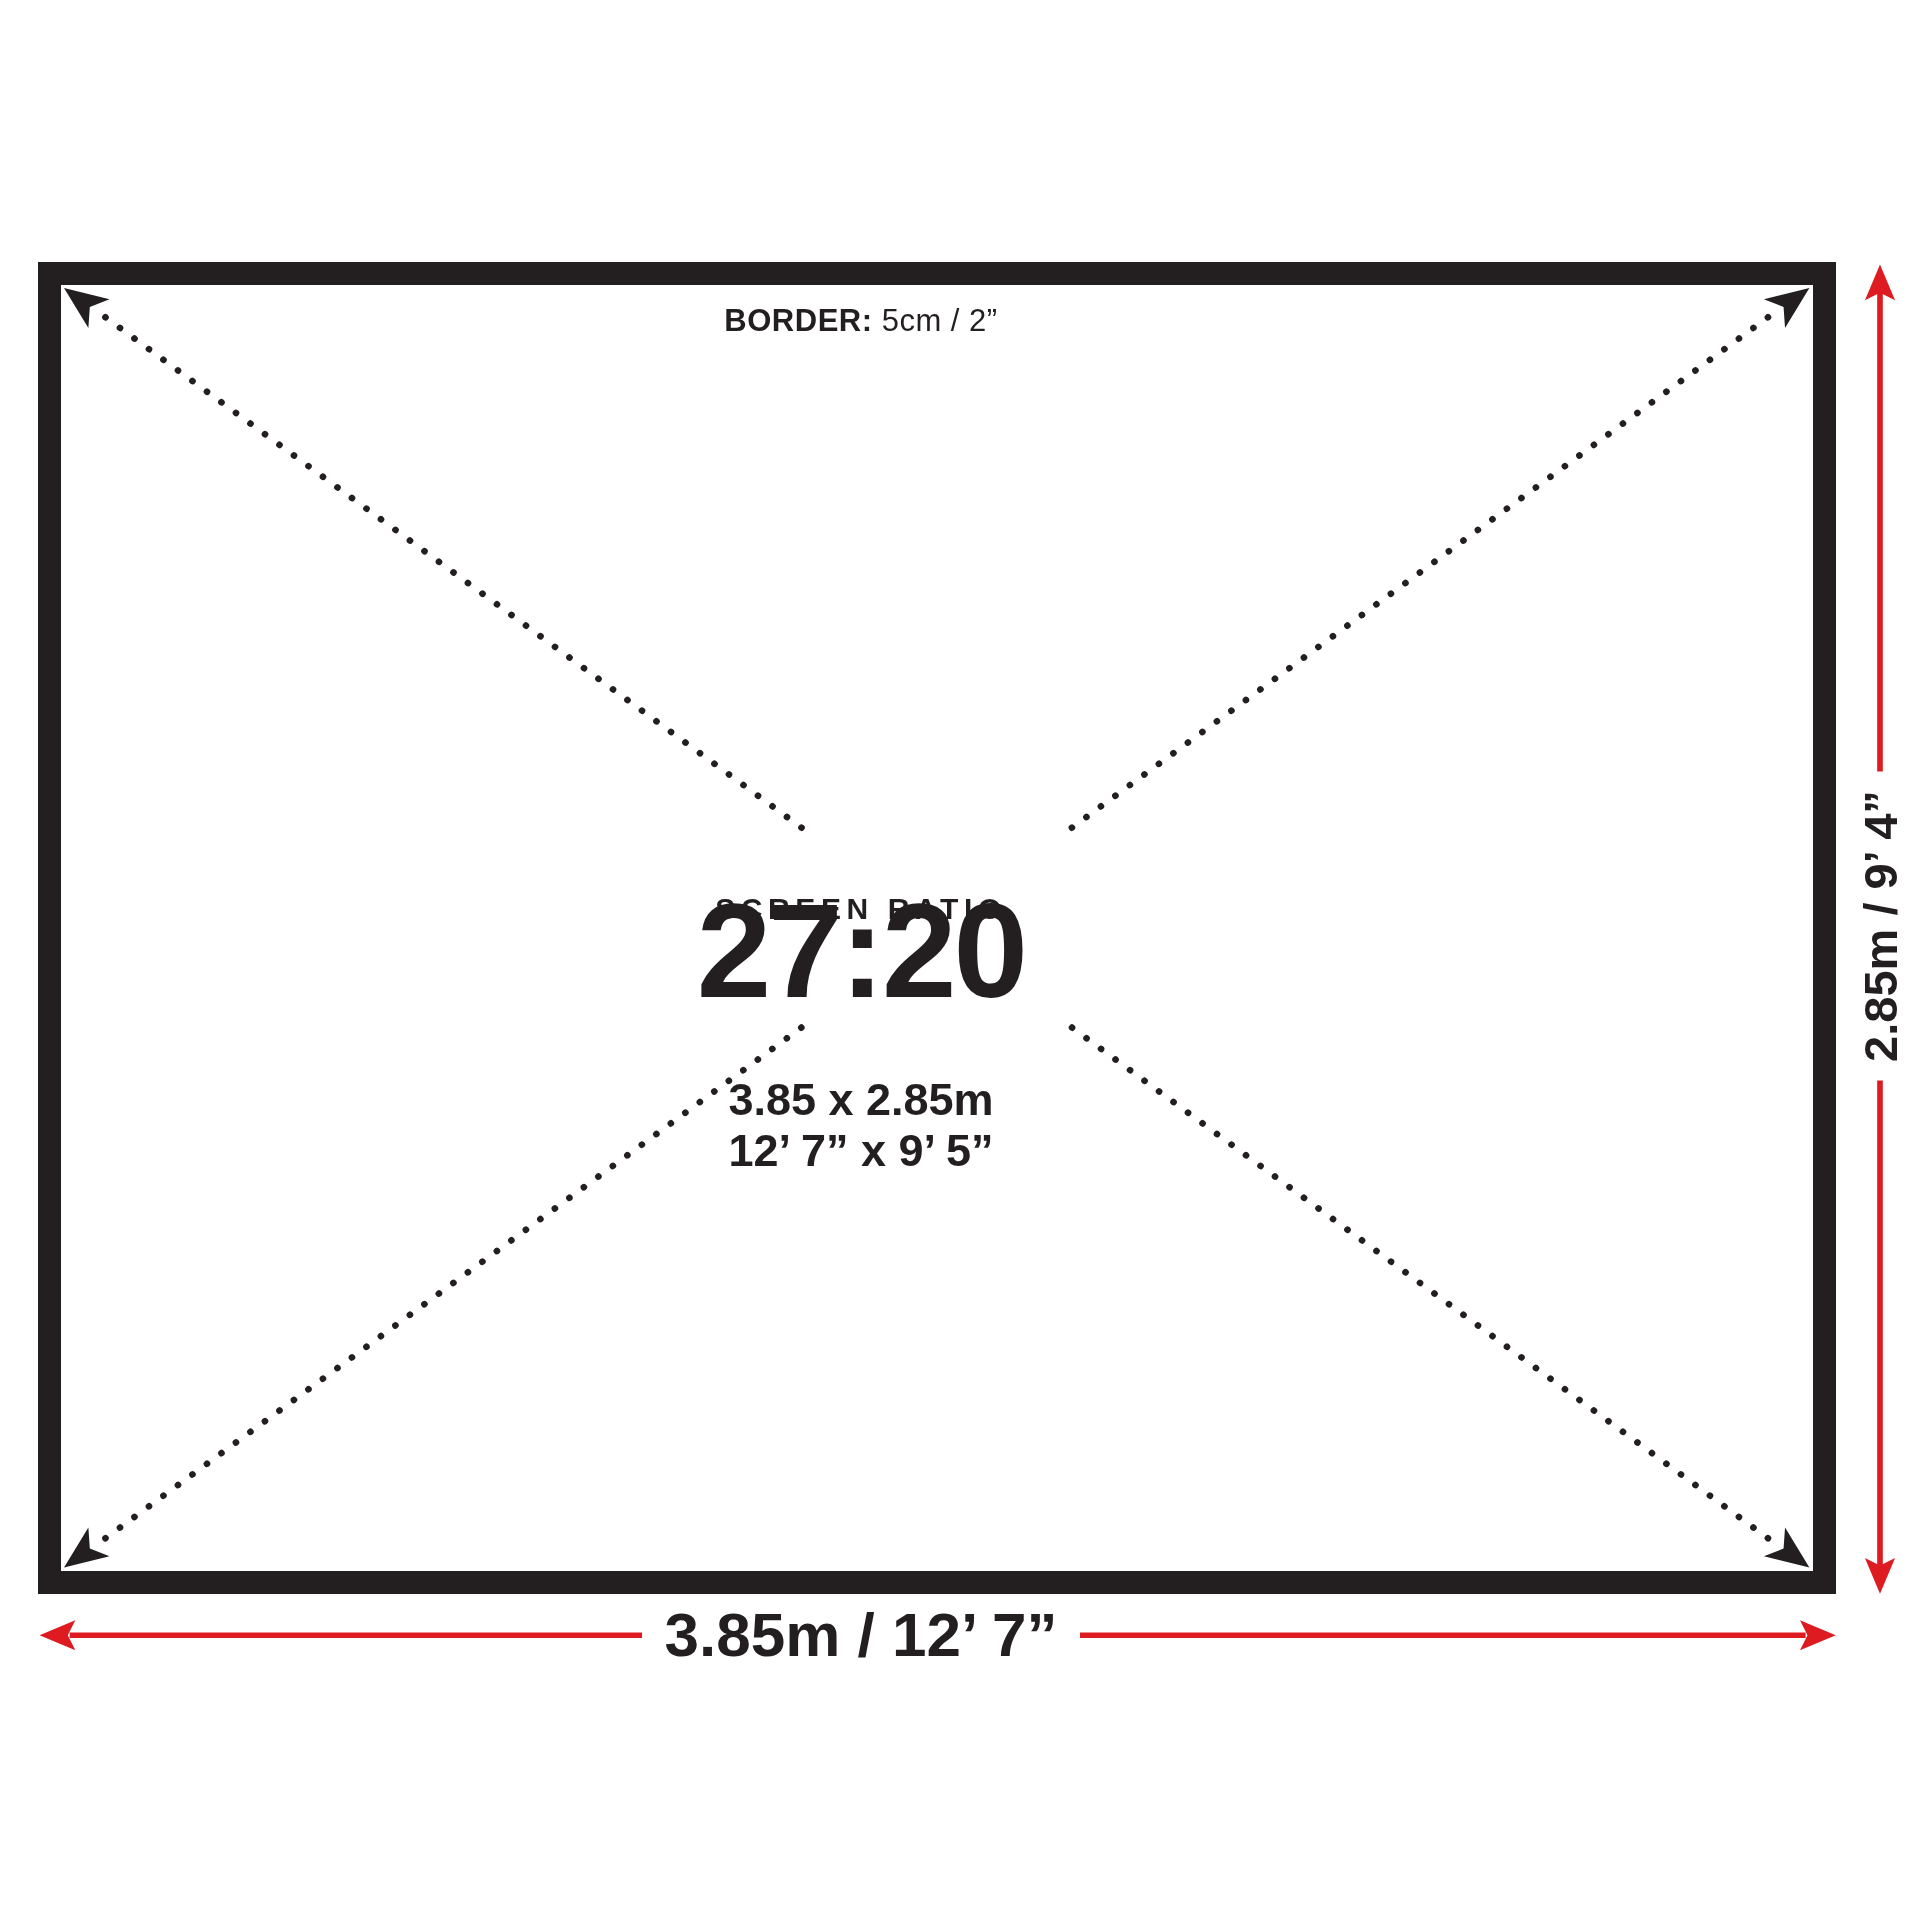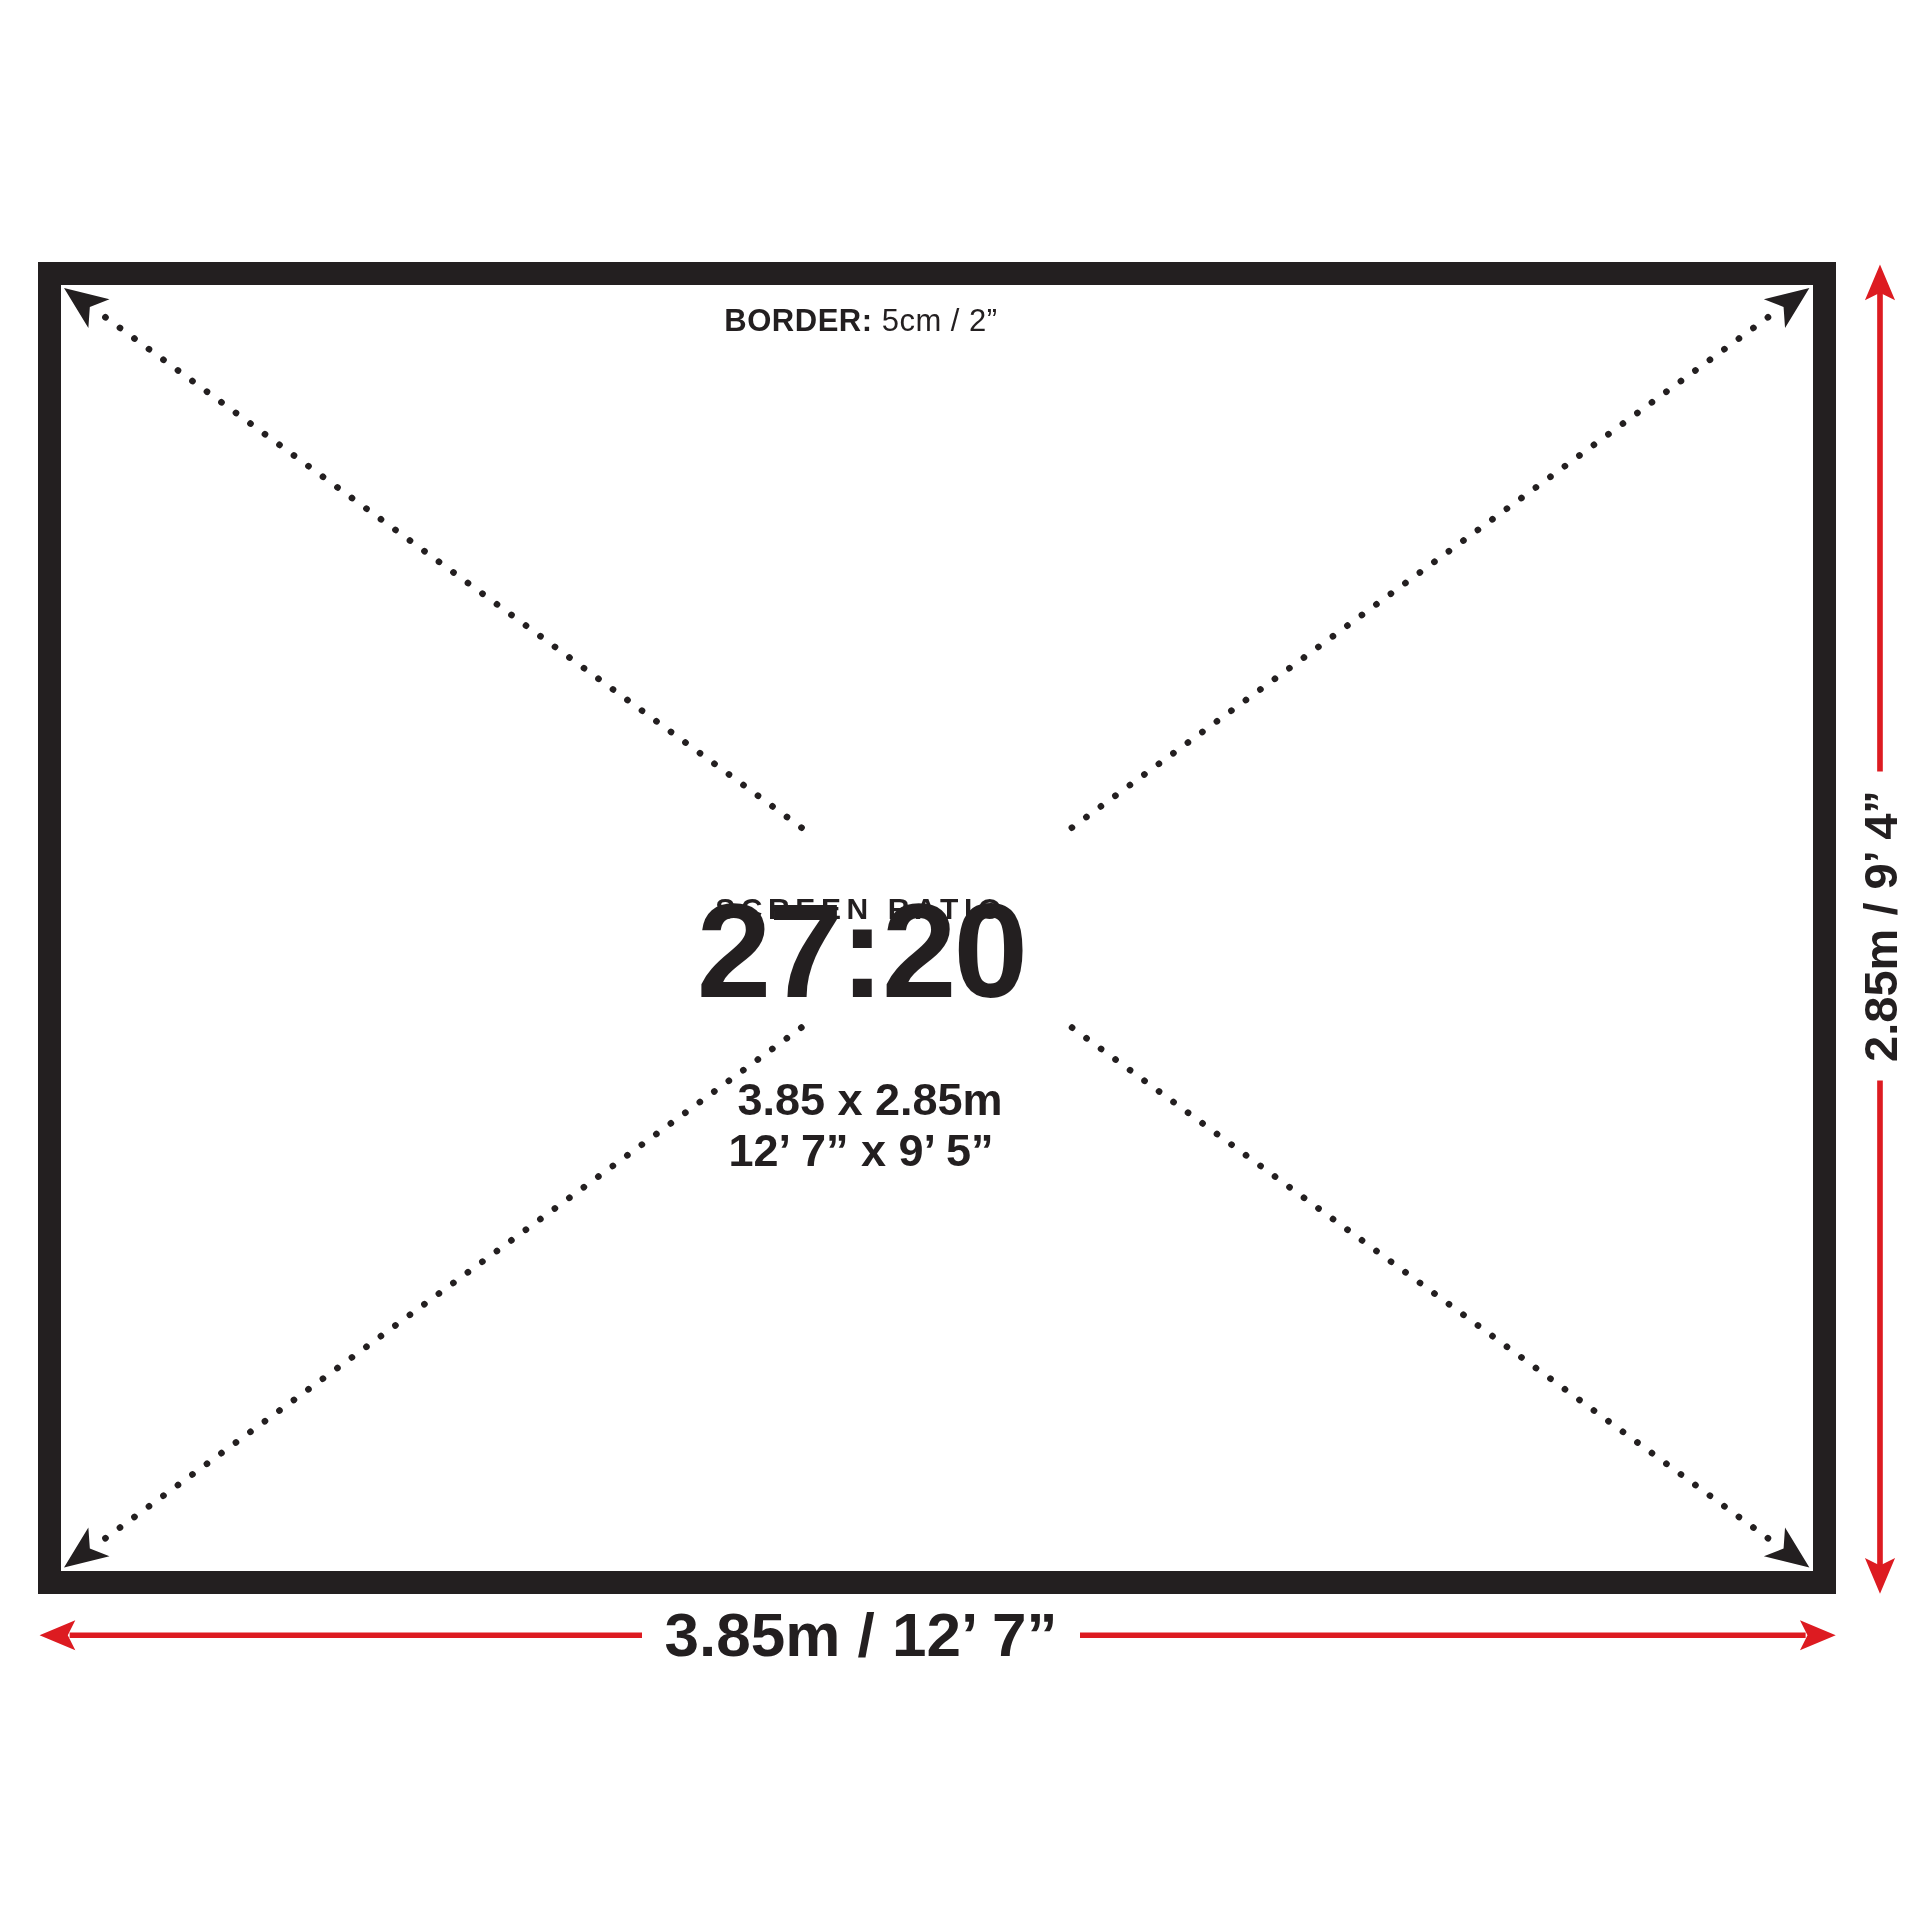--- a/index.html
+++ b/index.html
@@ -20,21 +20,21 @@
   }
   svg.overlay {
     position:absolute; left:0; top:0; width:1928px; height:1928px;
     pointer-events:none;
   }
   .txt { position:absolute; left:38px; width:1646px; text-align:center; white-space:nowrap; }
   .border-note   { top:303px; font-size:31px; letter-spacing:0.5px; }
   .border-note .b{ font-weight:bold; }
   .ratio-label   { top:892px;  font-size:30px; letter-spacing:5.6px; font-weight:700; }
   .ratio-value   { top:879px;  font-size:134px; line-height:143px; font-weight:bold; letter-spacing:-2.8px;text-align:center; }
-  .size-metric   { top:1073px; font-size:45px; line-height:53px; font-weight:bold;margin-left:9px; }
+  .size-metric   { top:1073px; font-size:45px; line-height:53px; font-weight:bold; }
   .size-imperial { top:1124px; font-size:45px; line-height:53px; font-weight:bold; }
   .width-dim {
     top:1606px; font-size:62px; line-height:58px; font-weight:bold;
   }
   .width-dim span { background:#ffffff; padding:0 22.6px; }
   .height-dim {
     position:absolute; left:1683px; top:896px; width:395px; height:60px;
     transform:rotate(-90deg); transform-origin:center;
     text-align:center; font-size:47px; line-height:60px; font-weight:bold;
     white-space:nowrap;

